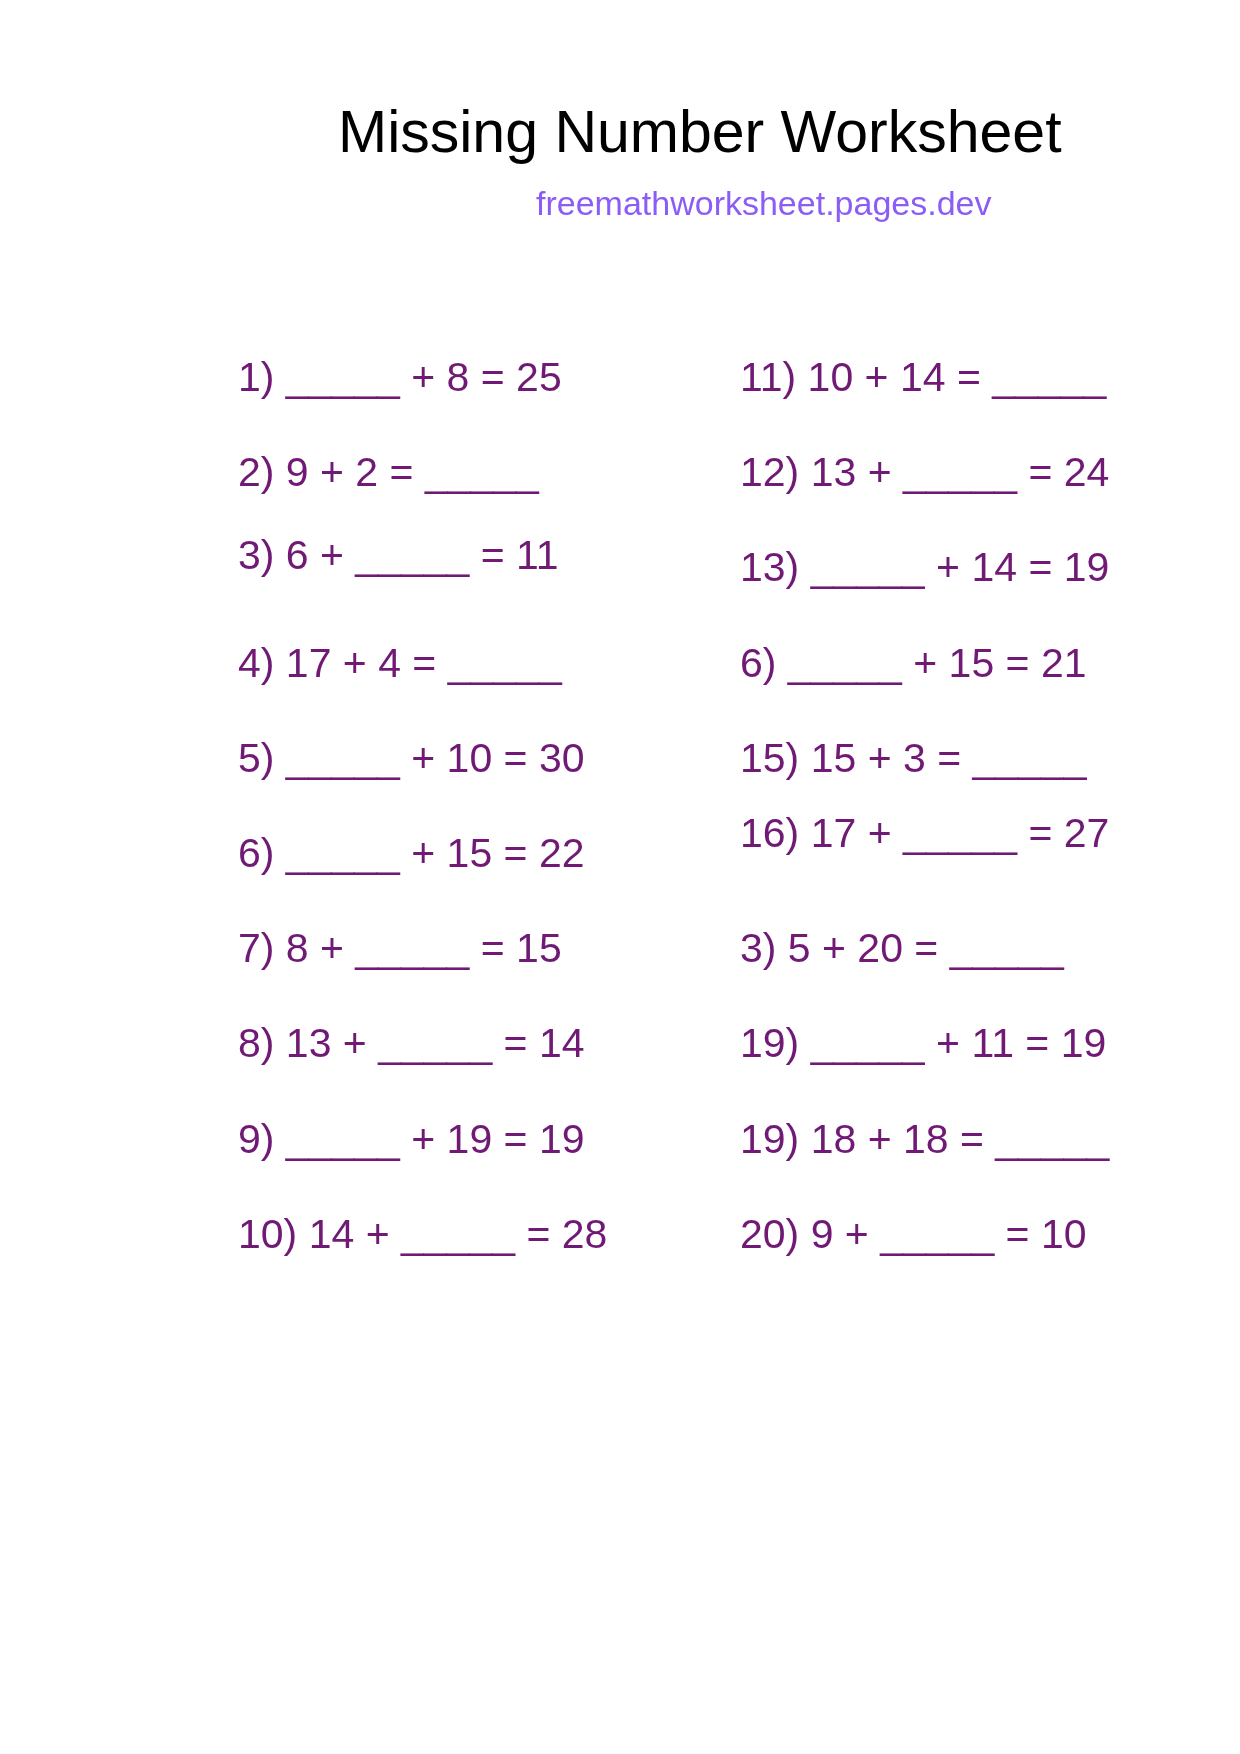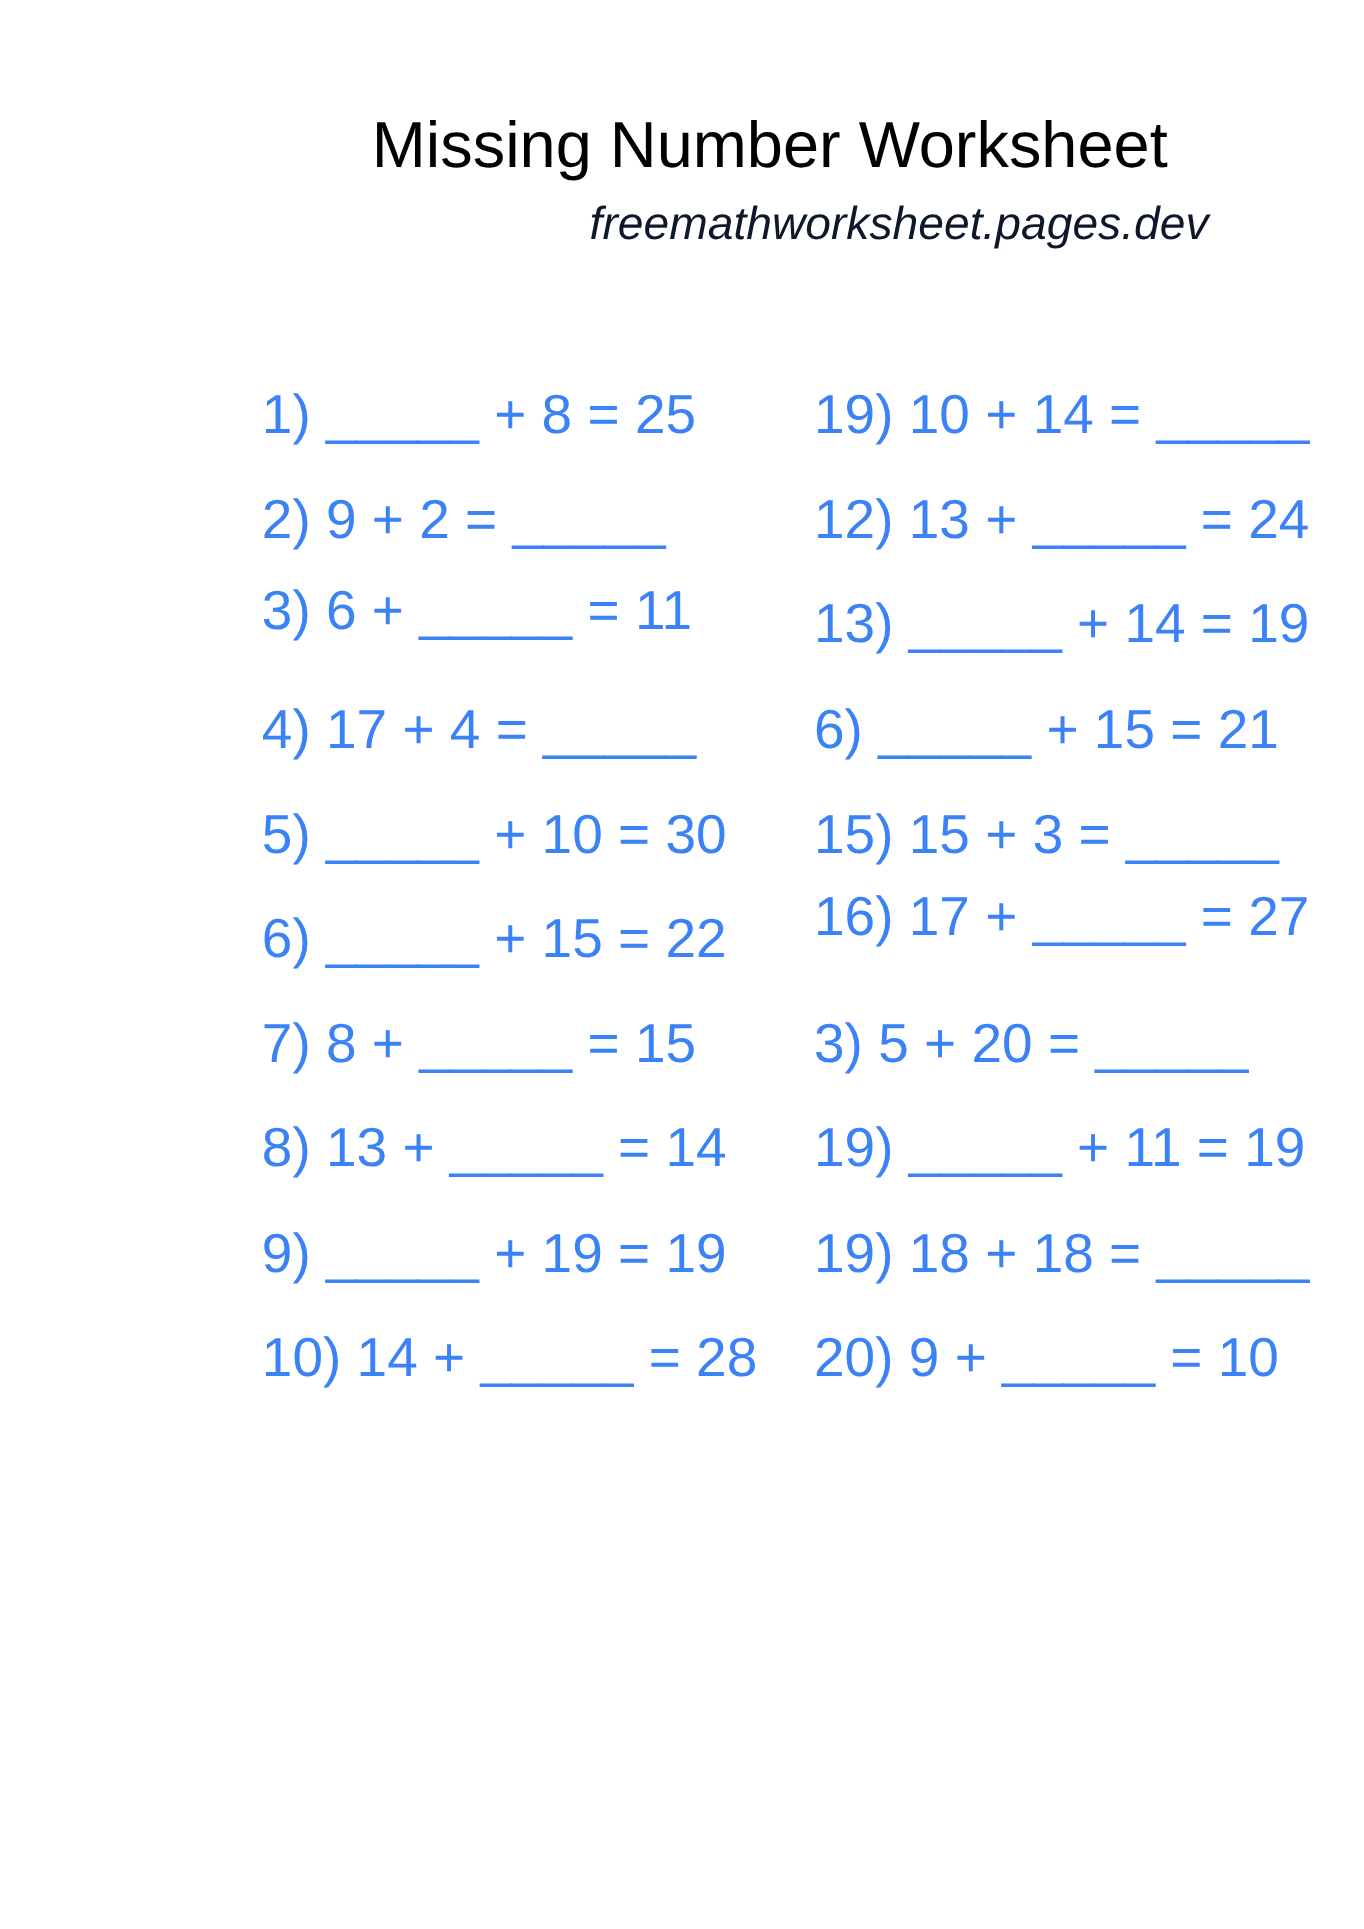--- a/index.html
+++ b/index.html
@@ -31,39 +31,38 @@
       line-height: 70px;
       white-space: nowrap;
       color: #000000;
       margin: 0;
       font-weight: normal;
     }
     .subtitle {
       position: absolute;
       left: 500px;
       top: 178px;
-      font-size: 42px;
+      font-size: 34px;
       line-height: 50px;
       white-space: nowrap;
-      color: #0f172a;
-      font-style: italic;
+      color: #8b5cf6;
     }
     .column {
       position: absolute;
       top: 0;
     }
     .col-left { left: 202px; }
     .col-right { left: 704px; }
     .problem {
       position: absolute;
       left: 0;
-      font-size: 50px;
+      font-size: 41px;
       line-height: 50px;
       white-space: nowrap;
-      color: #3b82f6;
+      color: #701a75;
     }
     .problem span { white-space: pre; }
   </style>
 </head>
 <body>
 
 <div class="page">
 
   <h1 class="title">Missing Number Worksheet</h1>
   <div class="subtitle">freemathworksheet.pages.dev</div>
@@ -75,21 +74,21 @@
     <div class="problem" style="top:638px"><span>4) 17 + 4 = _____</span></div>
     <div class="problem" style="top:733px"><span>5) _____ + 10 = 30</span></div>
     <div class="problem" style="top:828px"><span>6) _____ + 15 = 22</span></div>
     <div class="problem" style="top:923px"><span>7) 8 + _____ = 15</span></div>
     <div class="problem" style="top:1018px"><span>8) 13 + _____ = 14</span></div>
     <div class="problem" style="top:1114px"><span>9) _____ + 19 = 19</span></div>
     <div class="problem" style="top:1209px"><span>10) 14 + _____ = 28</span></div>
   </div>
 
   <div class="column col-right">
-    <div class="problem" style="top:352px"><span>19) 10 + 14 = _____</span></div>
+    <div class="problem" style="top:352px"><span>11) 10 + 14 = _____</span></div>
     <div class="problem" style="top:447px"><span>12) 13 + _____ = 24</span></div>
     <div class="problem" style="top:542px"><span>13) _____ + 14 = 19</span></div>
     <div class="problem" style="top:638px"><span>6) _____ + 15 = 21</span></div>
     <div class="problem" style="top:733px"><span>15) 15 + 3 = _____</span></div>
     <div class="problem" style="top:808px"><span>16) 17 + _____ = 27</span></div>
     <div class="problem" style="top:923px"><span>3) 5 + 20 = _____</span></div>
     <div class="problem" style="top:1018px"><span>19) _____ + 11 = 19</span></div>
     <div class="problem" style="top:1114px"><span>19) 18 + 18 = _____</span></div>
     <div class="problem" style="top:1209px"><span>20) 9 + _____ = 10</span></div>
   </div>

